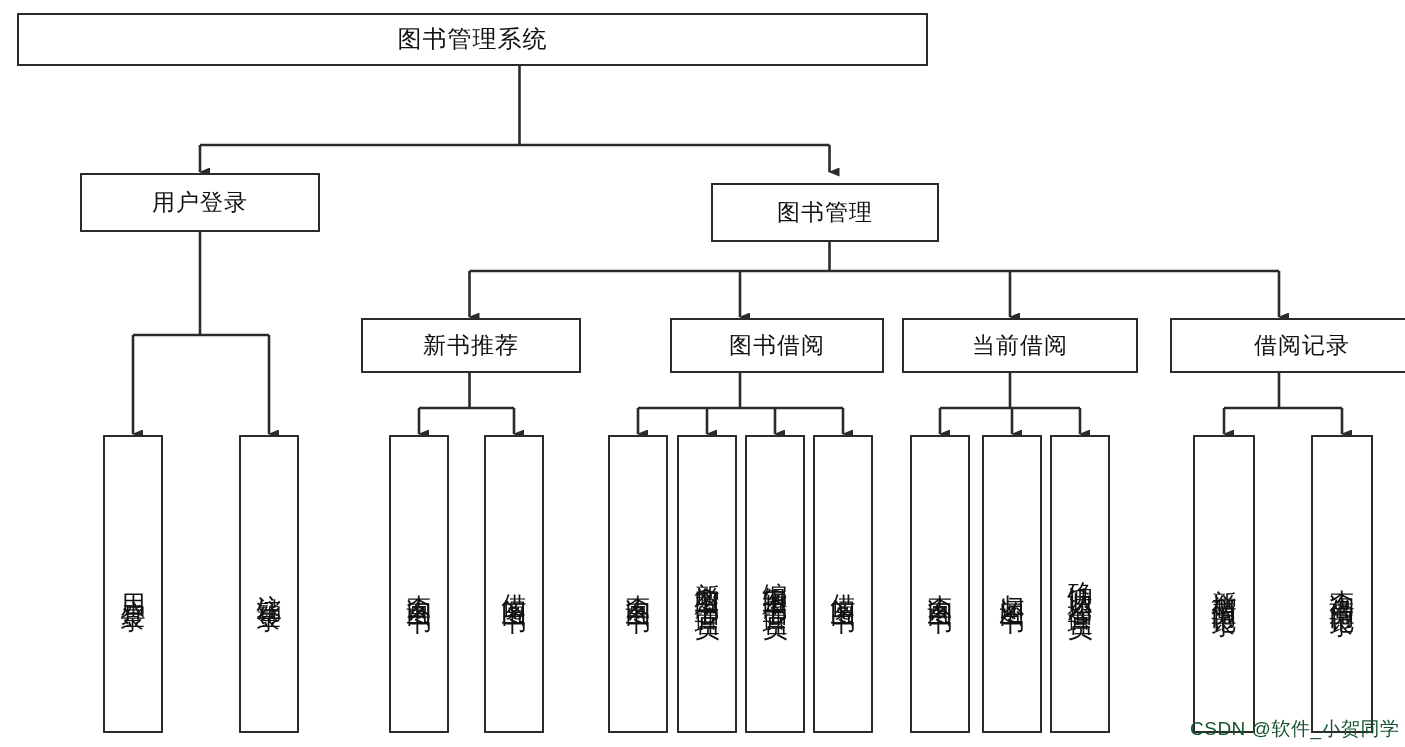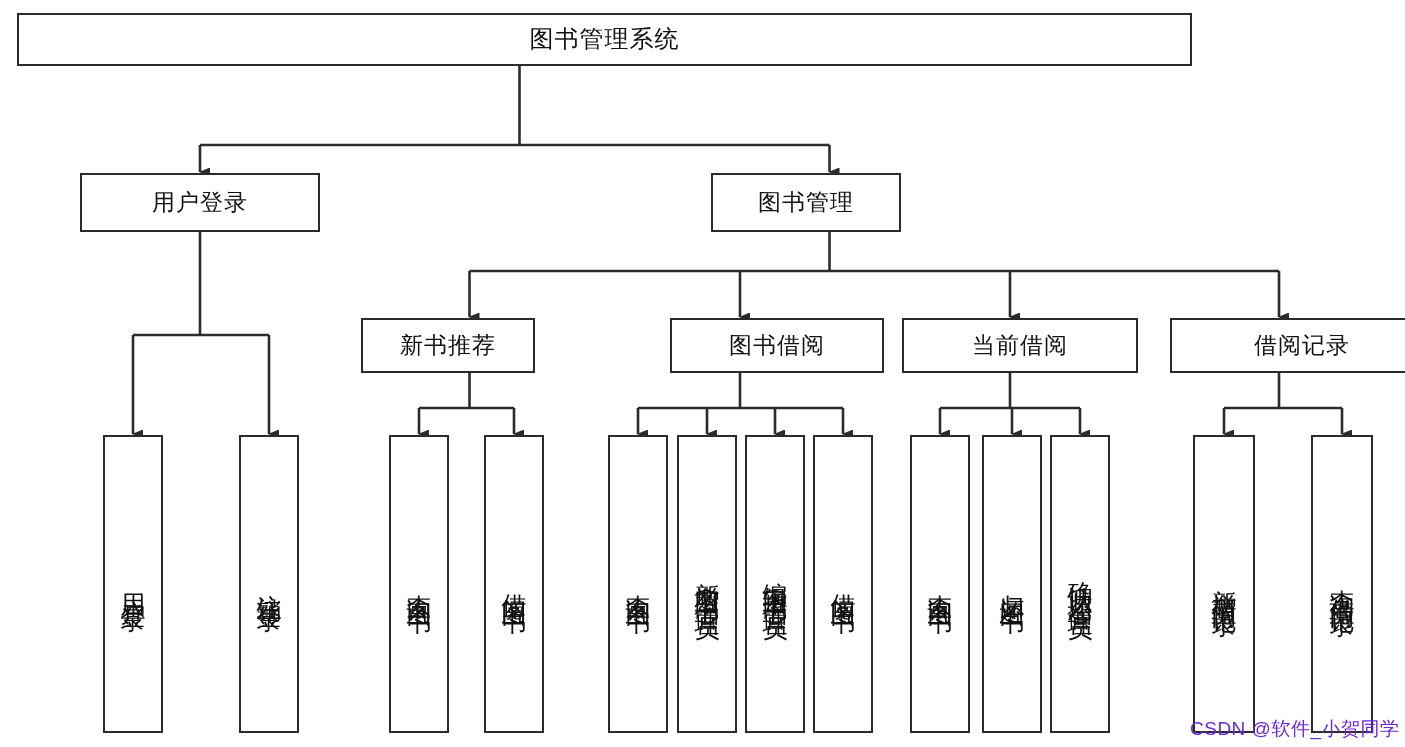--- a/index.html
+++ b/index.html
@@ -54,21 +54,21 @@
     font-size: 25px;
     letter-spacing: 5px;
     line-height: 1;
   }
   .node.root .label {
     font-size: 24px;
     letter-spacing: 1px;
   }
   .watermark {
     position: absolute;
-    color: #6d28d9;
+    color: #14532d;
     font-size: 19px;
     letter-spacing: 0.5px;
     white-space: nowrap;
   }
 </style>
 </head>
 <body>
 
 <div id="canvas">
   <svg class="wires" id="wires" viewBox="0 0 1405 747" xmlns="http://www.w3.org/2000/svg">
@@ -108,30 +108,30 @@
         <path d="M1012,408 L1012,434" marker-end="url(#arrowhead)"></path>
         <path d="M1080,408 L1080,434" marker-end="url(#arrowhead)"></path>
         <path d="M1279,373 L1279,408"></path>
         <path d="M1224,408 L1342,408"></path>
         <path d="M1224,408 L1224,434" marker-end="url(#arrowhead)"></path>
         <path d="M1342,408 L1342,434" marker-end="url(#arrowhead)"></path>
       </g>
   </svg>
 
   <div id="nodes-layer">
-      <div class="node horizontal root" style="left: 17px; top: 13px; width: 1175px; height: 53px;">
+      <div class="node horizontal root" style="left: 17px; top: 13px; width: 911px; height: 53px;">
         <span class="label">图书管理系统</span>
       </div>
       <div class="node horizontal" style="left: 80px; top: 173px; width: 240px; height: 59px;">
         <span class="label">用户登录</span>
       </div>
-      <div class="node horizontal" style="left: 711px; top: 173px; width: 190px; height: 59px;">
+      <div class="node horizontal" style="left: 711px; top: 183px; width: 228px; height: 59px;">
         <span class="label">图书管理</span>
       </div>
-      <div class="node horizontal" style="left: 361px; top: 318px; width: 174px; height: 55px;">
+      <div class="node horizontal" style="left: 361px; top: 318px; width: 220px; height: 55px;">
         <span class="label">新书推荐</span>
       </div>
       <div class="node horizontal" style="left: 670px; top: 318px; width: 214px; height: 55px;">
         <span class="label">图书借阅</span>
       </div>
       <div class="node horizontal" style="left: 902px; top: 318px; width: 236px; height: 55px;">
         <span class="label">当前借阅</span>
       </div>
       <div class="node horizontal" style="left: 1170px; top: 318px; width: 264px; height: 55px;">
         <span class="label">借阅记录</span>

